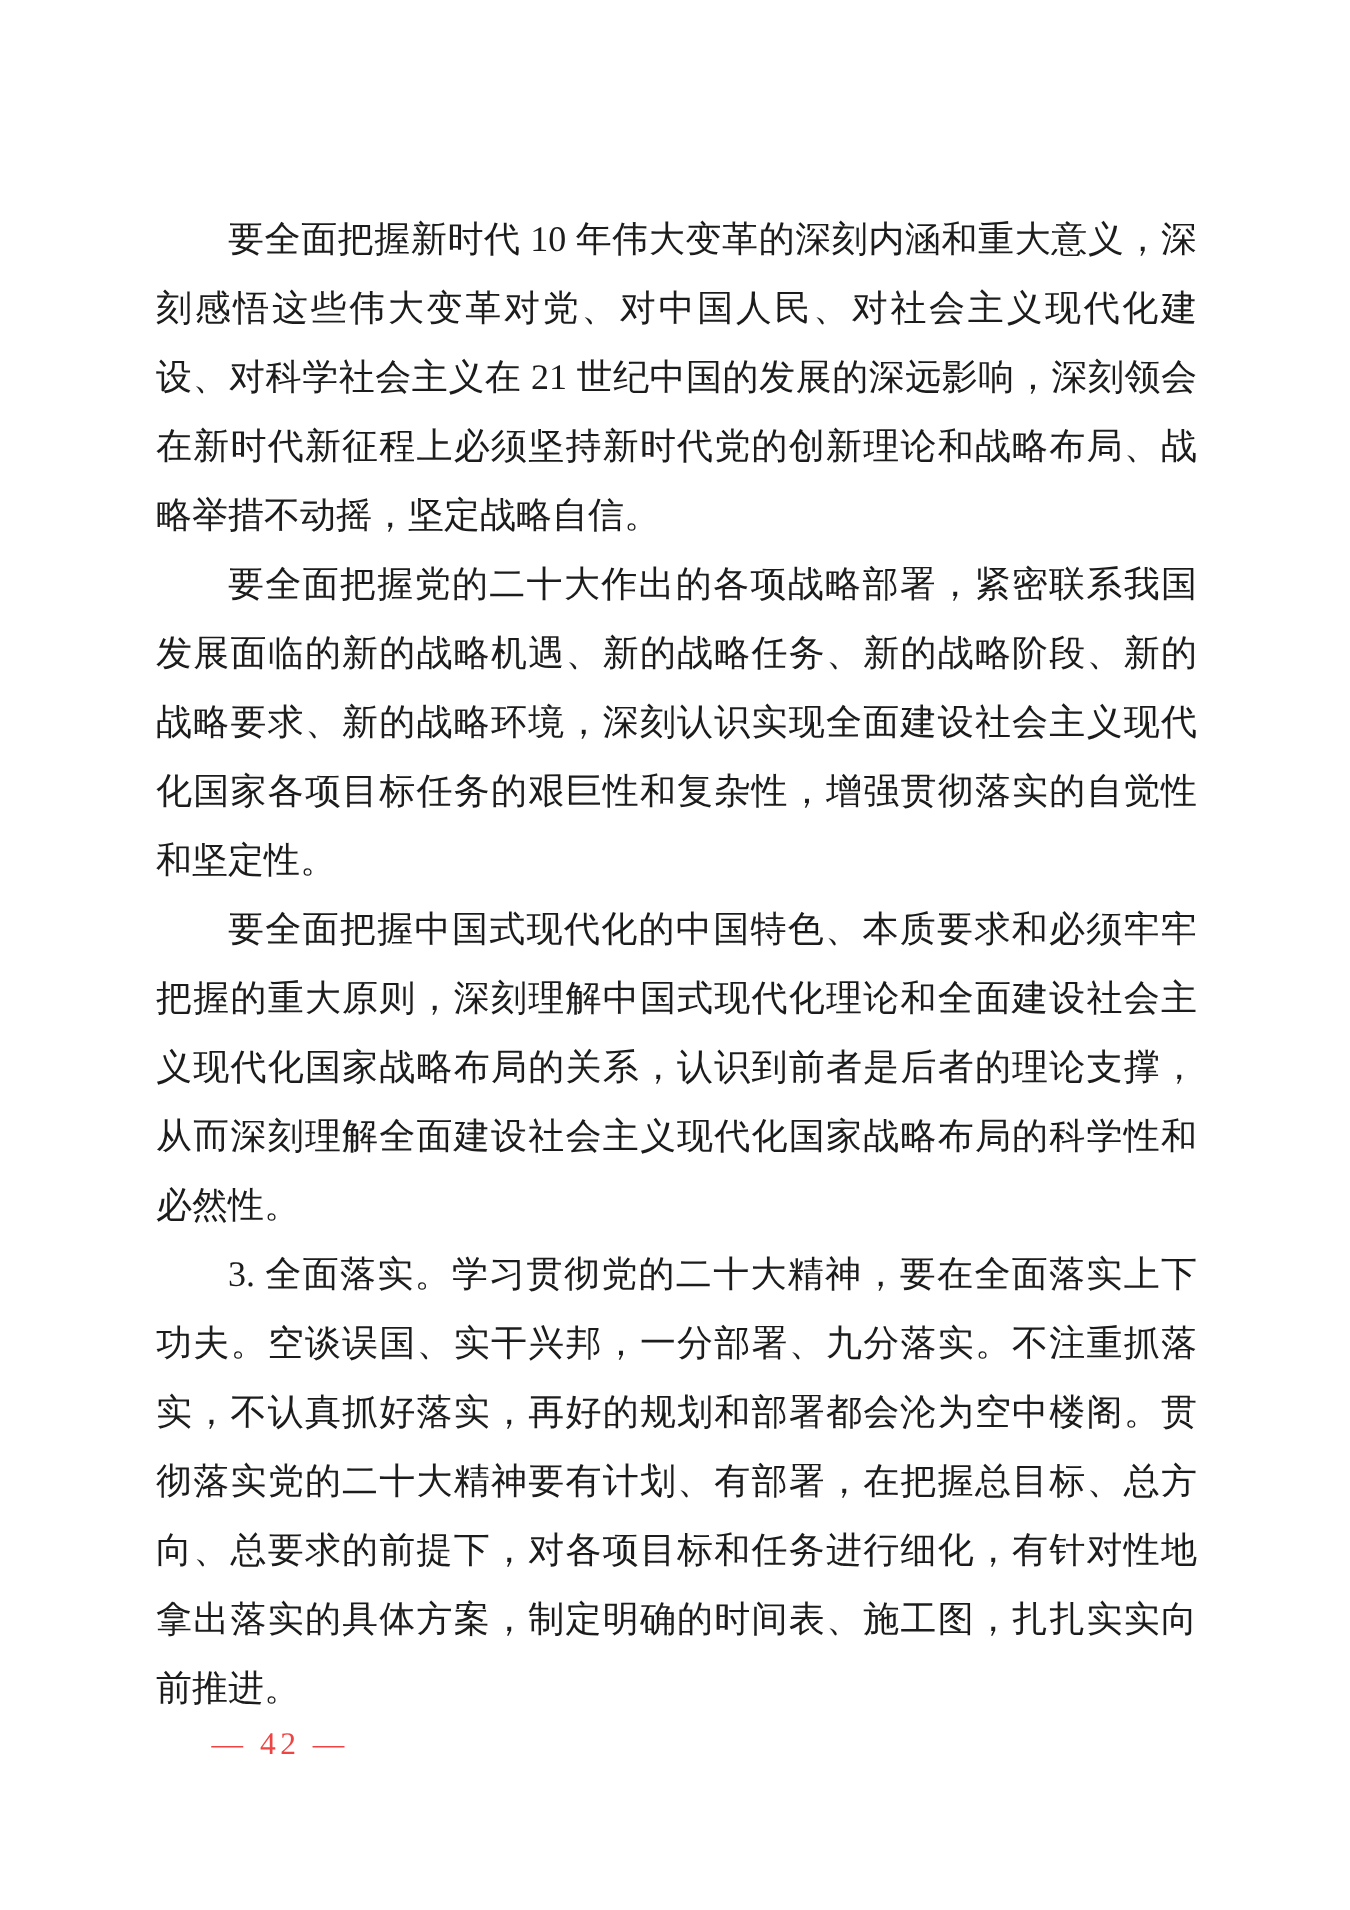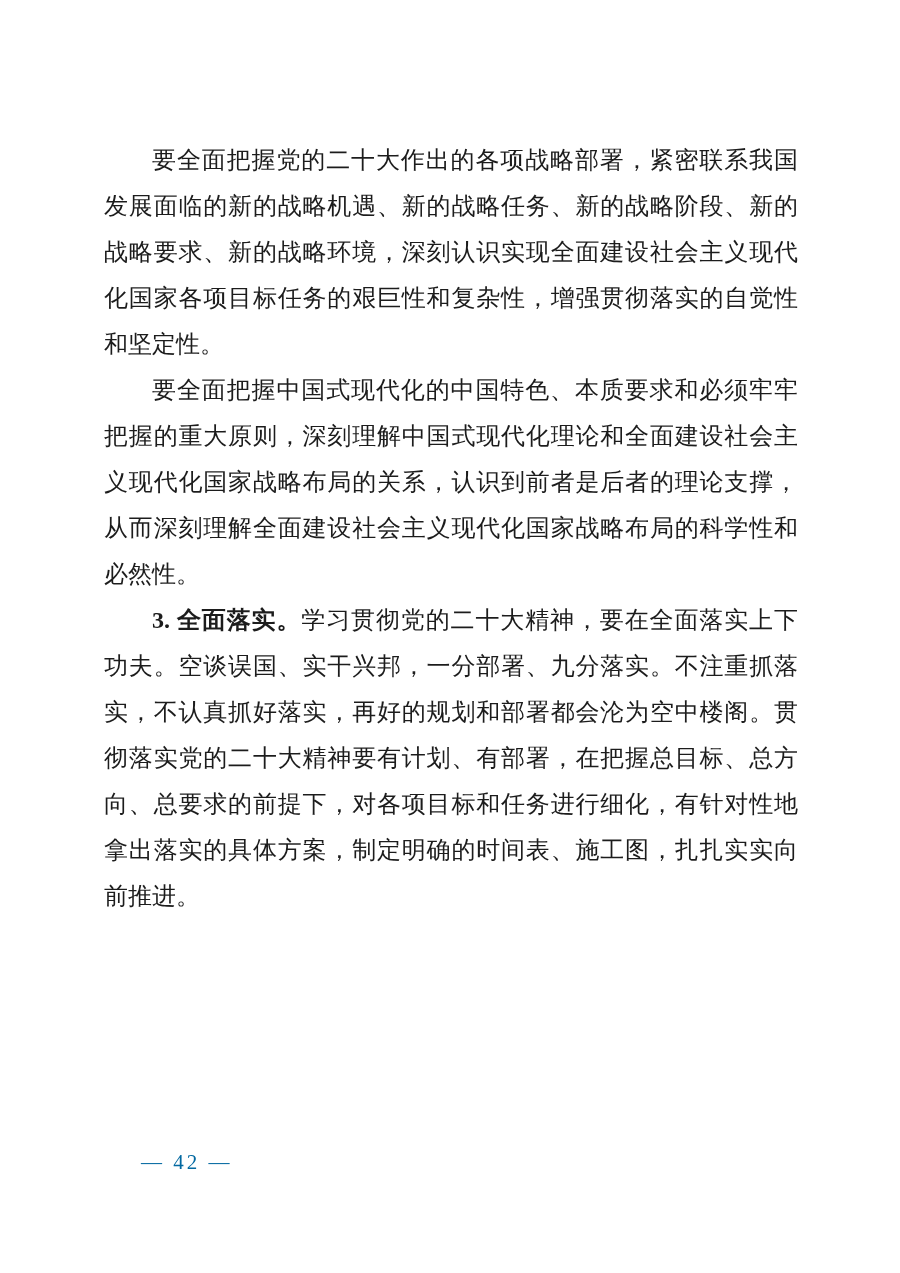--- a/index.html
+++ b/index.html
@@ -28,38 +28,39 @@
   }
   .para {
     margin: 0;
     font-size: 24px;
     line-height: 46px;
     text-align: justify;
     text-indent: 2em;
     word-break: break-all;
   }
   .para-lead {
-    font-weight: bold;
+    font-weight: normal;
   }
   .page-number {
     position: absolute;
     left: 141px;
     top: 1148px;
     font-size: 21px;
     line-height: 28px;
     letter-spacing: 3px;
-    color: #0369a1;
+    color: #ef4444;
   }
 </style>
 </head>
 <body>
 
 <div class="page">
   <div class="content">
 
+    <p class="para"><span class="para-lead"></span><span>要全面把握新时代 10 年伟大变革的深刻内涵和重大意义，深刻感悟这些伟大变革对党、对中国人民、对社会主义现代化建设、对科学社会主义在 21 世纪中国的发展的深远影响，深刻领会在新时代新征程上必须坚持新时代党的创新理论和战略布局、战略举措不动摇，坚定战略自信。</span></p>
 
     <p class="para"><span class="para-lead"></span><span>要全面把握党的二十大作出的各项战略部署，紧密联系我国发展面临的新的战略机遇、新的战略任务、新的战略阶段、新的战略要求、新的战略环境，深刻认识实现全面建设社会主义现代化国家各项目标任务的艰巨性和复杂性，增强贯彻落实的自觉性和坚定性。</span></p>
 
     <p class="para"><span class="para-lead"></span><span>要全面把握中国式现代化的中国特色、本质要求和必须牢牢把握的重大原则，深刻理解中国式现代化理论和全面建设社会主义现代化国家战略布局的关系，认识到前者是后者的理论支撑，从而深刻理解全面建设社会主义现代化国家战略布局的科学性和必然性。</span></p>
 
     <p class="para"><span class="para-lead">3. 全面落实。</span><span>学习贯彻党的二十大精神，要在全面落实上下功夫。空谈误国、实干兴邦，一分部署、九分落实。不注重抓落实，不认真抓好落实，再好的规划和部署都会沦为空中楼阁。贯彻落实党的二十大精神要有计划、有部署，在把握总目标、总方向、总要求的前提下，对各项目标和任务进行细化，有针对性地拿出落实的具体方案，制定明确的时间表、施工图，扎扎实实向前推进。</span></p>
 
   </div>
 
   <div class="page-number">— 42 —</div>

